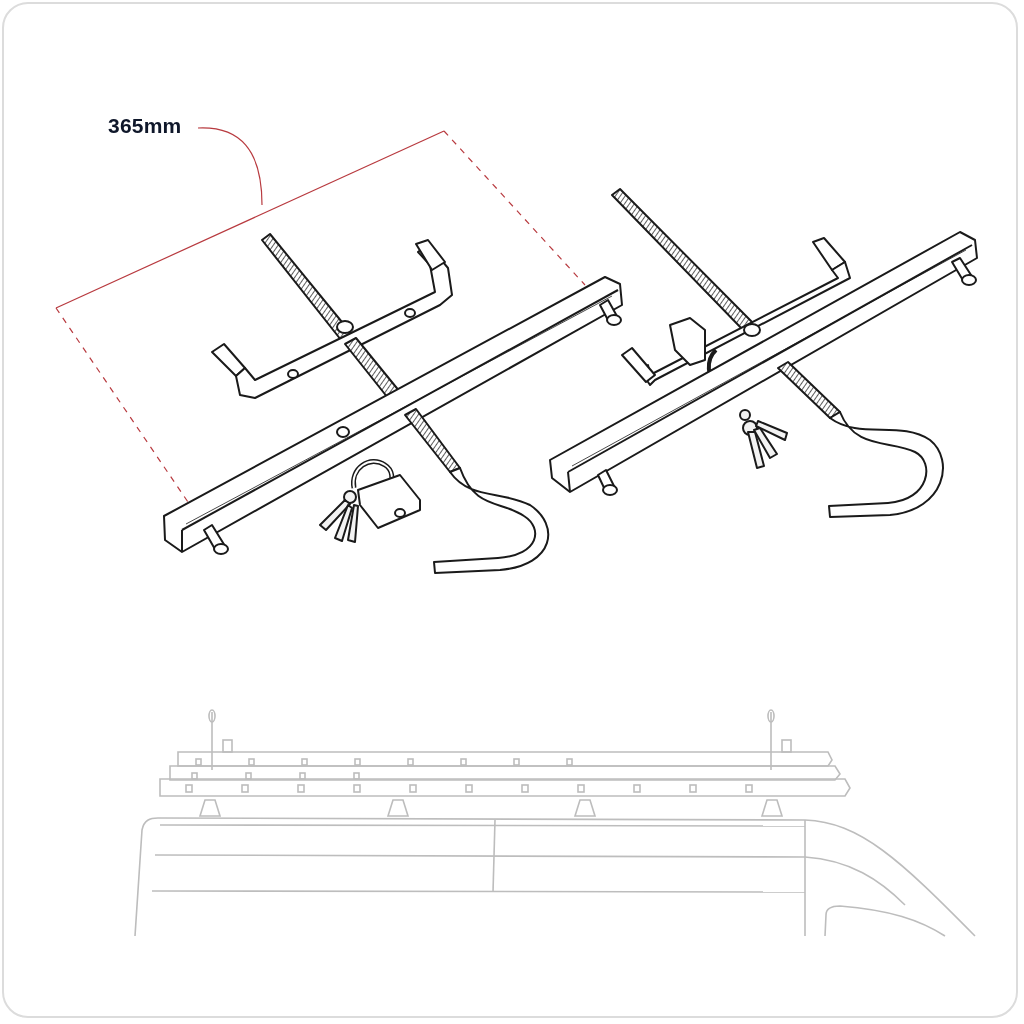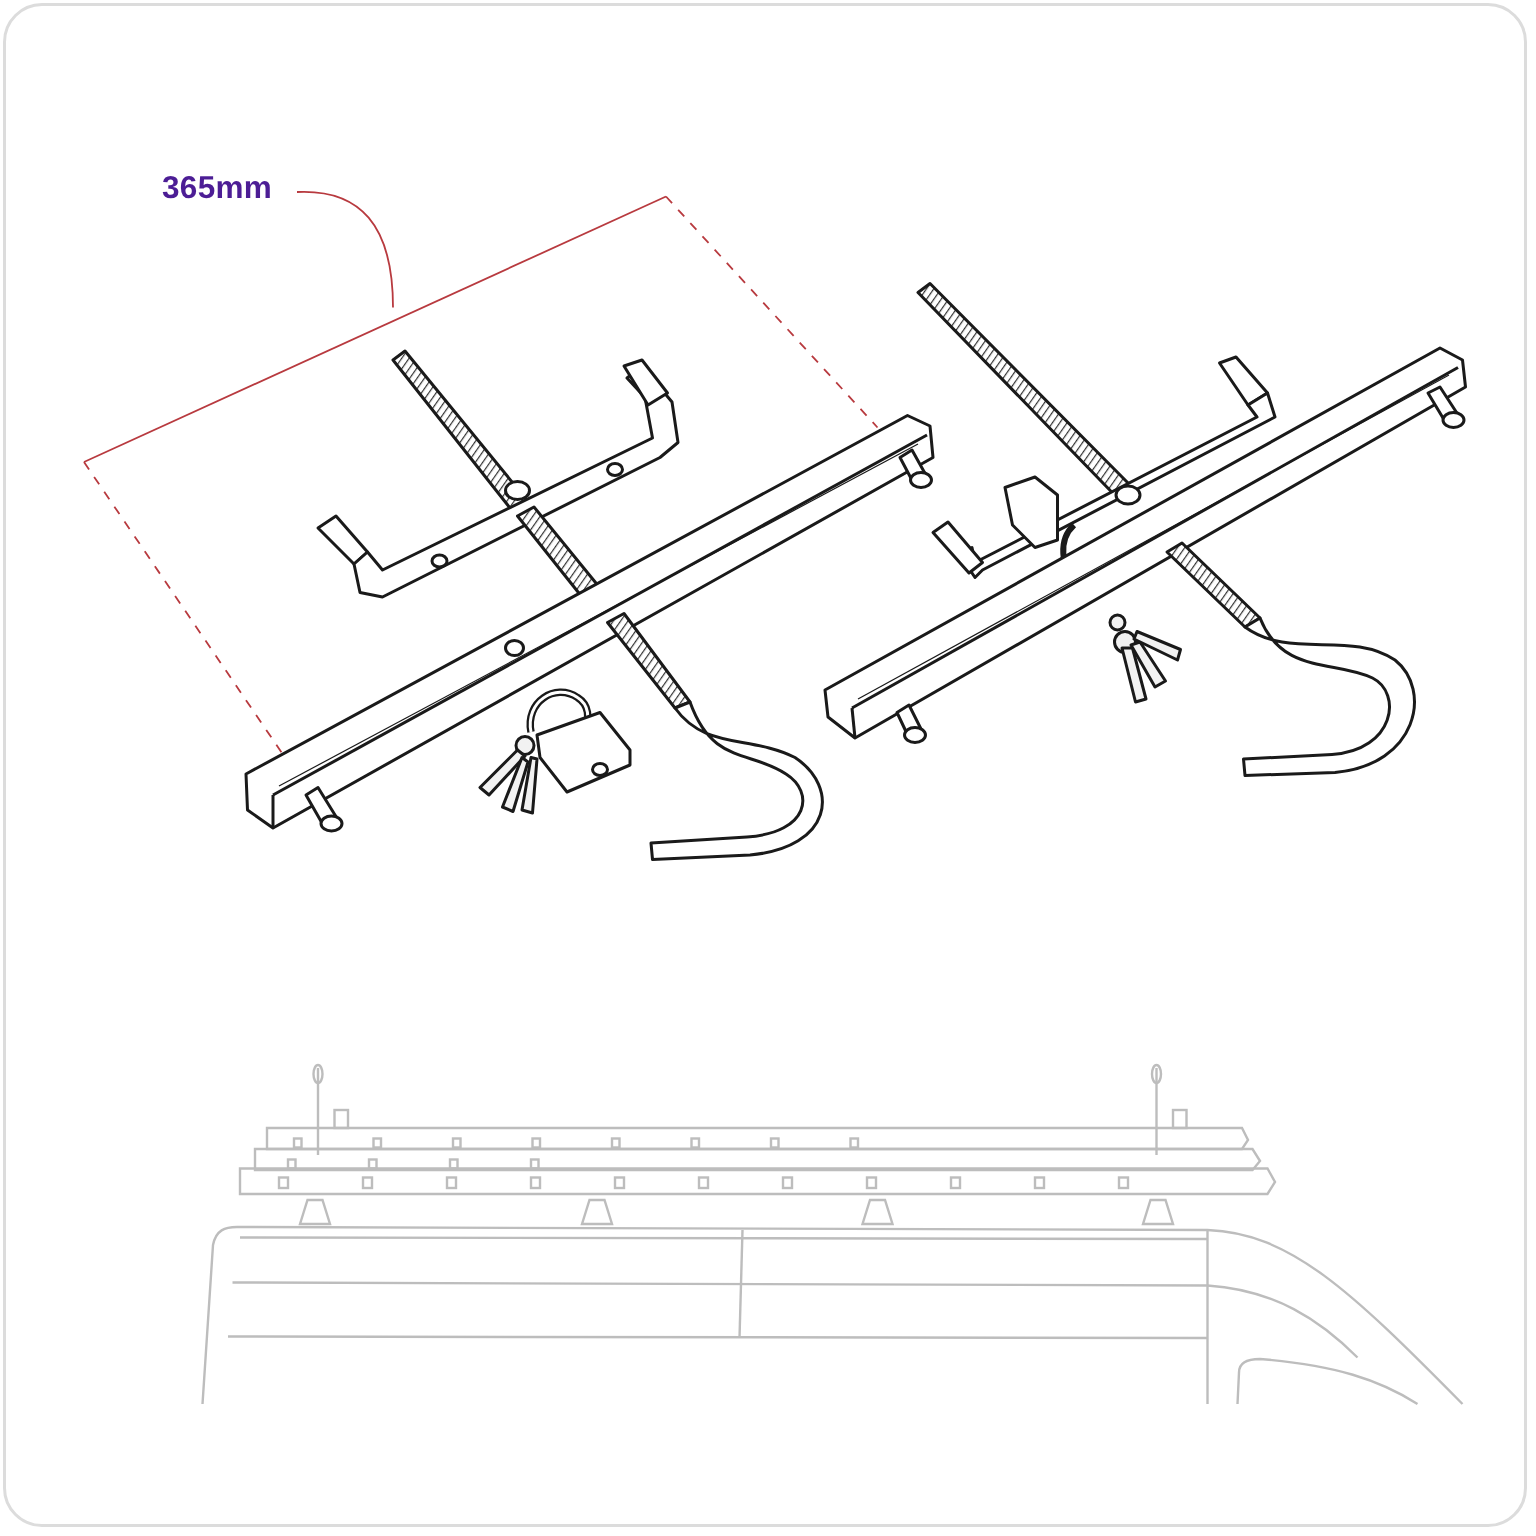--- a/index.html
+++ b/index.html
@@ -1,18 +1,18 @@
 <!DOCTYPE html>
 <html><head>
 <meta charset="utf-8">
 <style>
   html,body{margin:0;padding:0;background:#fff;}
   body{width:1024px;height:1024px;position:relative;overflow:hidden;font-family:"Liberation Sans",sans-serif;}
   .frame{position:absolute;left:2px;top:2px;width:1016px;height:1016px;border:2px solid #dcdcdc;border-radius:26px;box-sizing:border-box;background:#fff;}
-  .dim-label{position:absolute;left:108px;top:114px;font-family:"Liberation Sans",sans-serif;font-weight:bold;font-size:21px;color:#4c1d95;letter-spacing:0.2px;}
+  .dim-label{position:absolute;left:108px;top:114px;font-family:"Liberation Sans",sans-serif;font-weight:bold;font-size:21px;color:#0f172a;letter-spacing:0.2px;}
   svg{position:absolute;left:0;top:0;}
 </style>
 </head>
 <body>
 
 <div class="frame"></div>
 
 <div class="dim-label">365mm</div>
 
 <svg width="1024" height="1024" viewBox="0 0 1024 1024">

